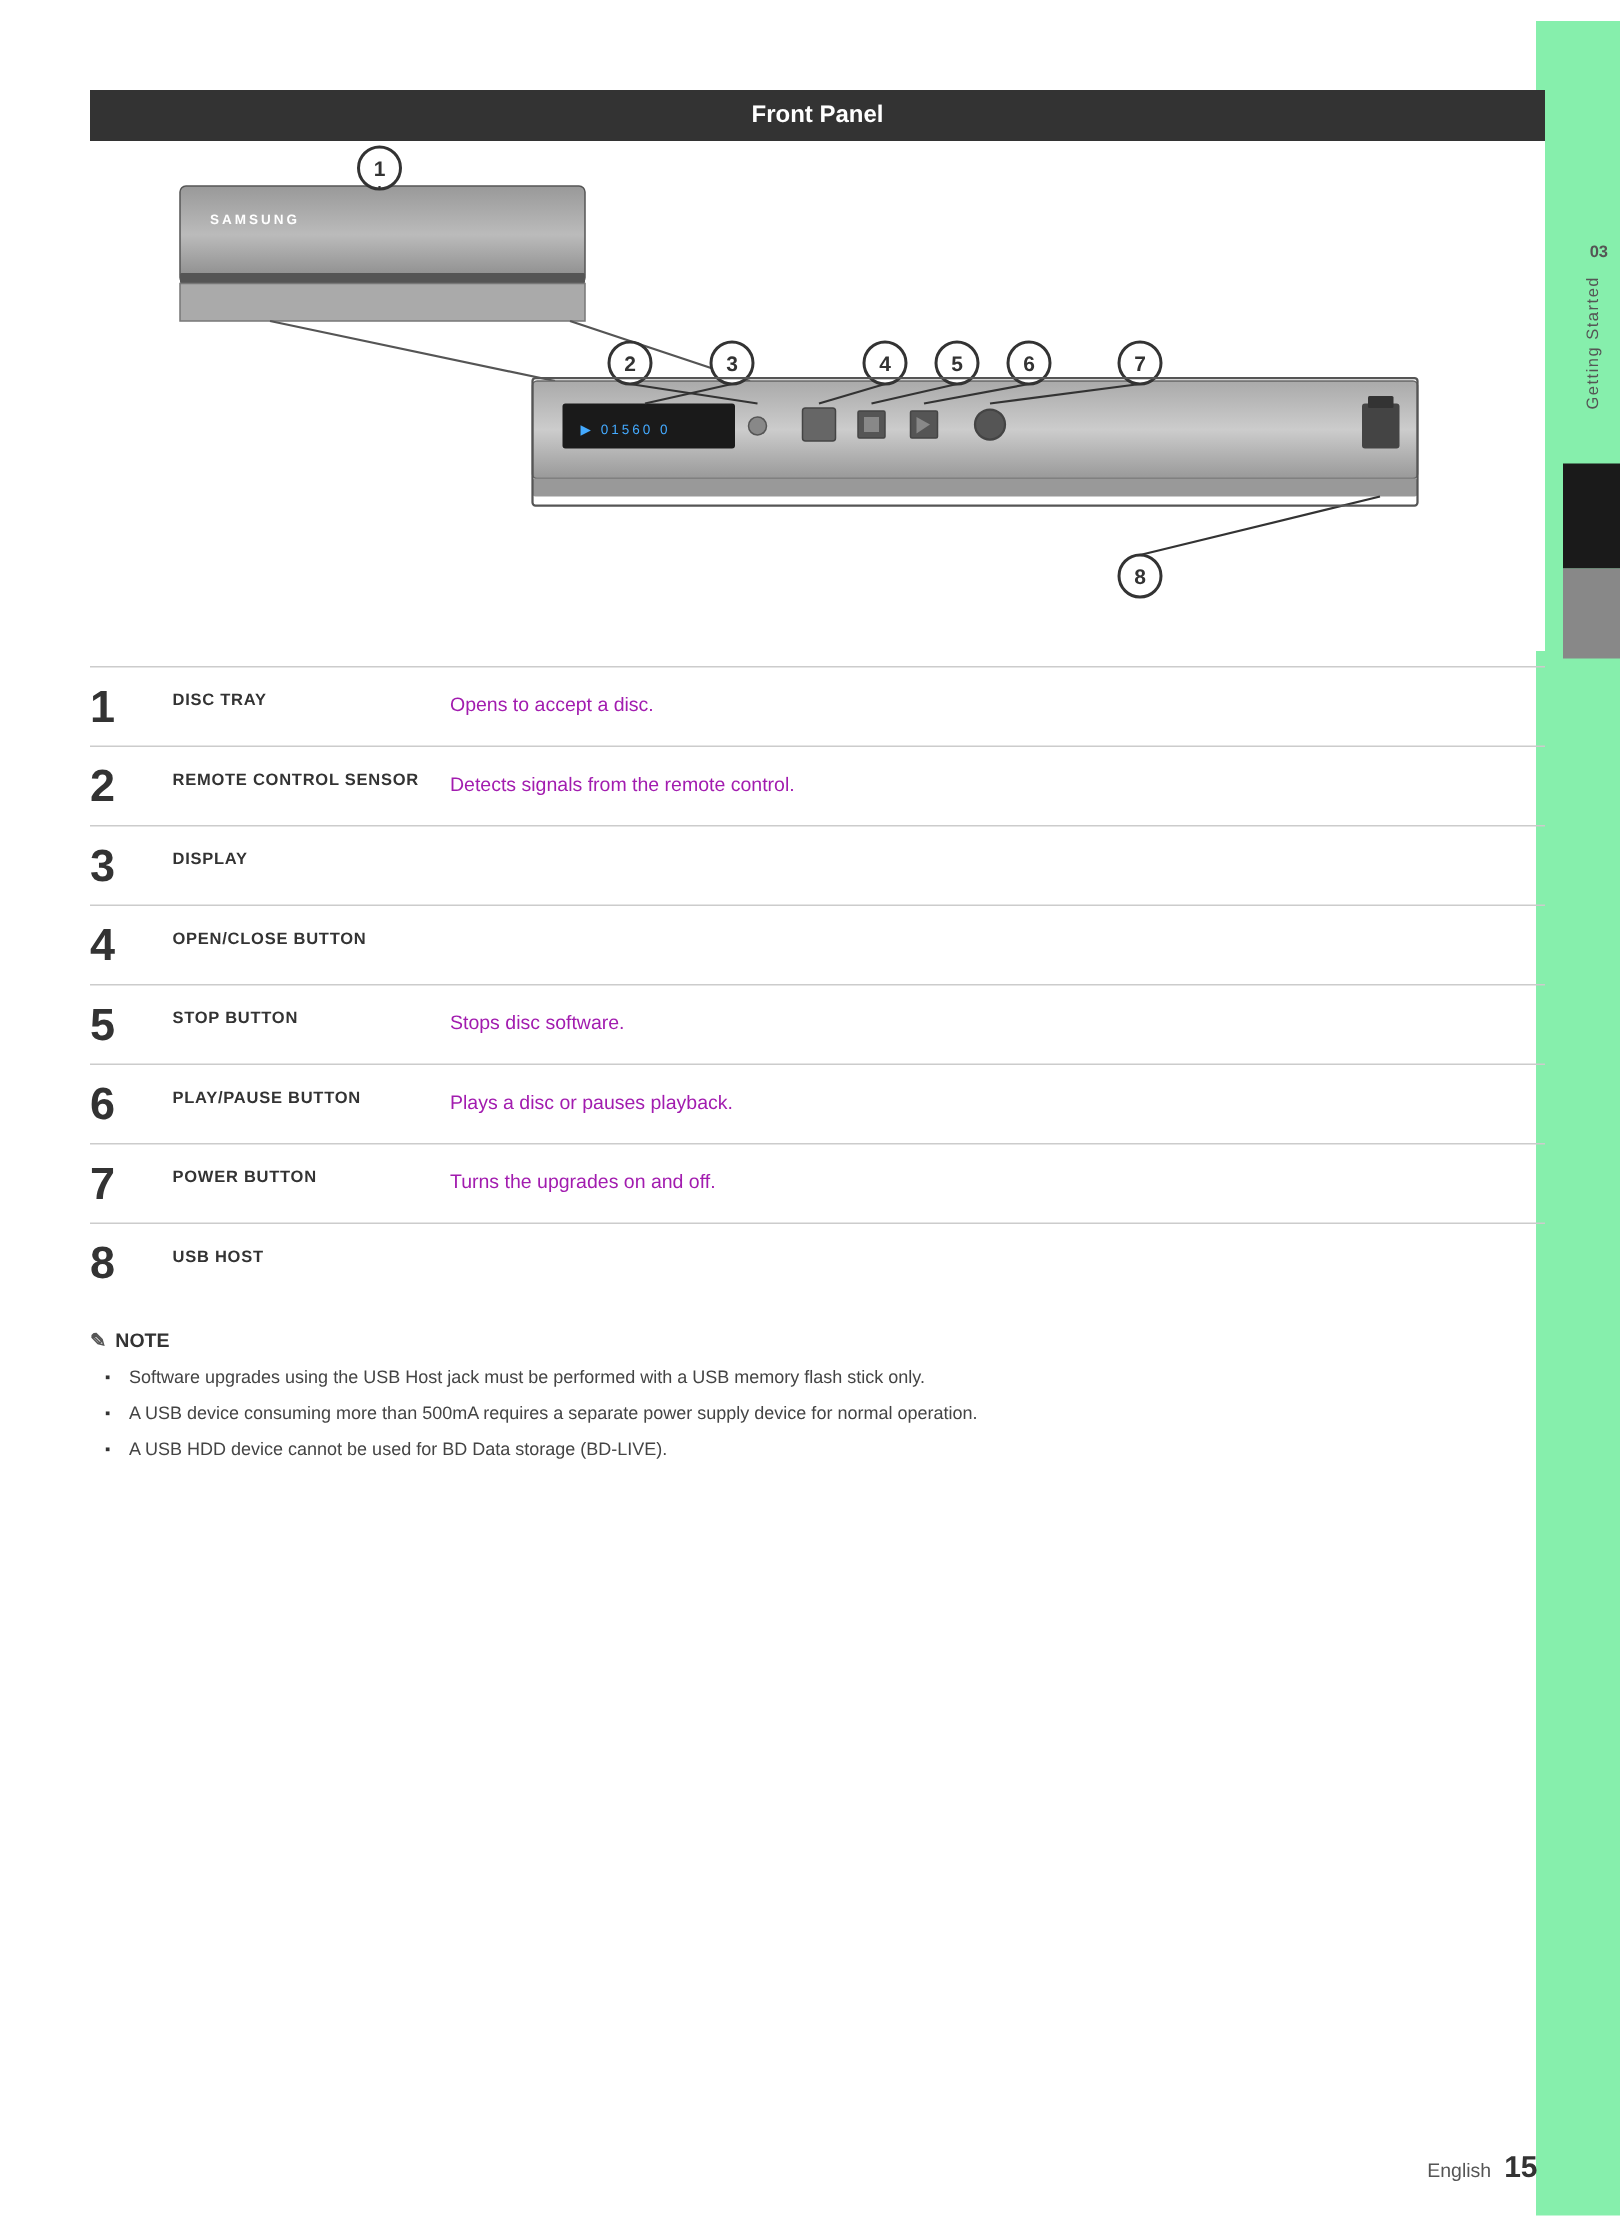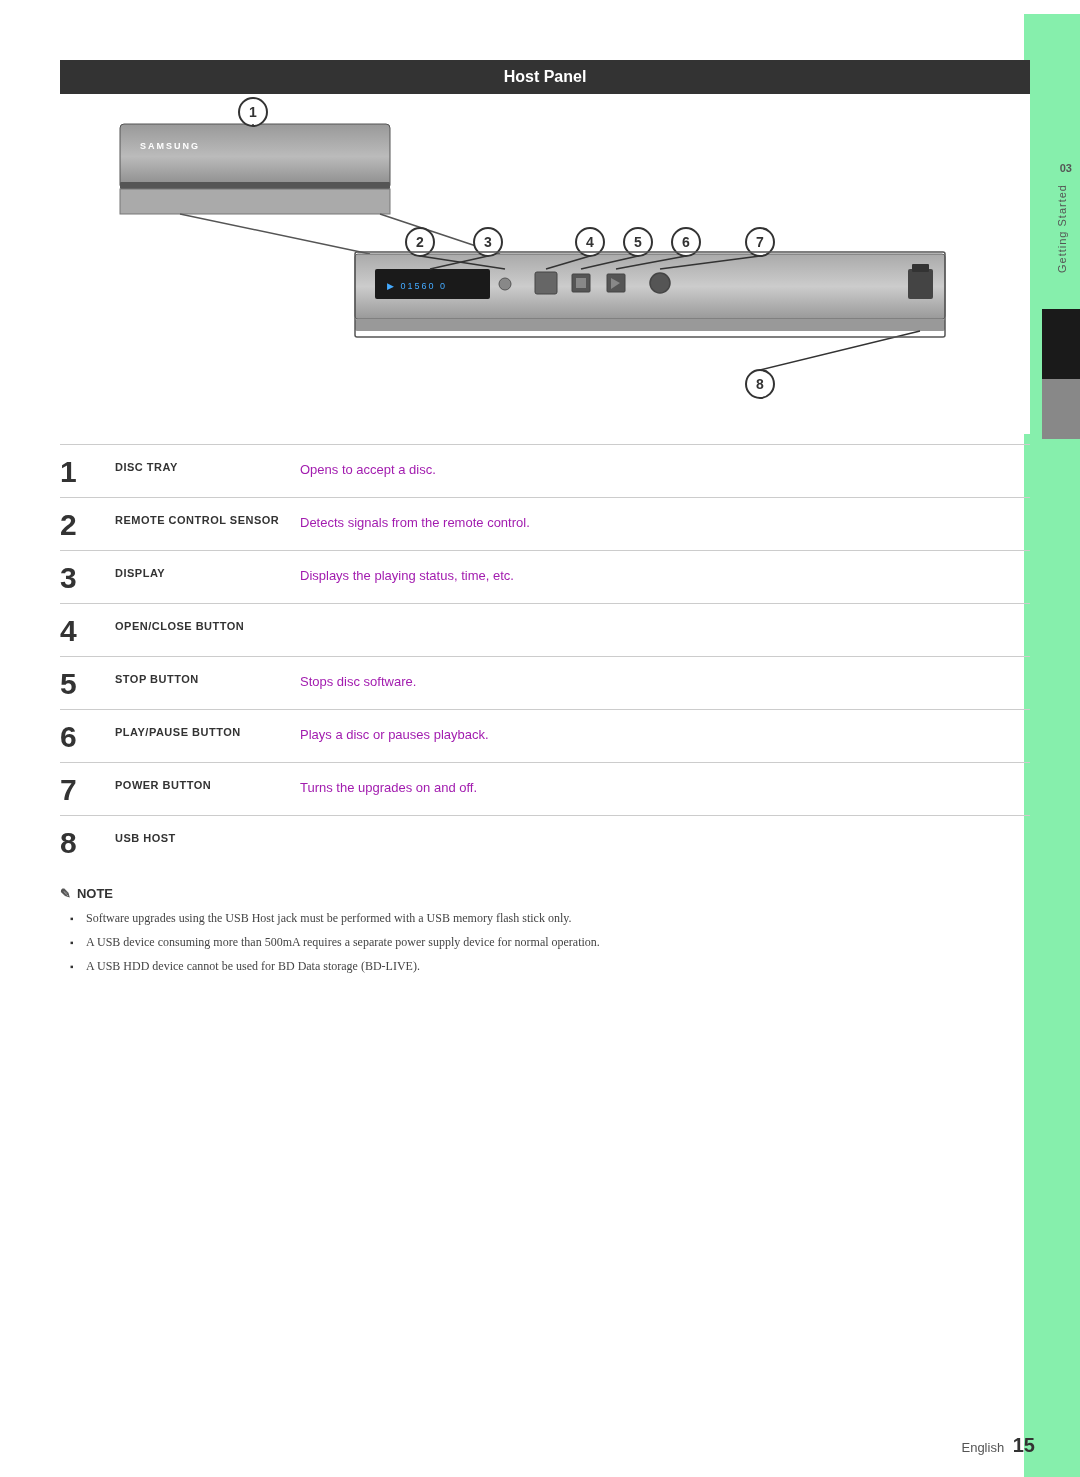--- a/index.html
+++ b/index.html
@@ -115,21 +115,20 @@
 
     .note-icon {
       font-size: 13px;
       margin-right: 6px;
       color: #555;
     }
 
     .note-list {
       list-style: none;
       padding-left: 10px;
-      font-family: Liberation Serif, serif;
     }
 
     .note-list li {
       font-size: 12px;
       color: #444;
       margin-bottom: 6px;
       padding-left: 16px;
       position: relative;
       line-height: 1.5;
     }
@@ -140,21 +139,21 @@
       left: 0;
       color: #333;
       font-size: 10px;
       top: 2px;
     }
 
     
     .page-footer {
       position: absolute;
       bottom: 20px;
-      right: 45px;
+      right: 55px;
       font-size: 13px;
       color: #333;
     }
 
     .page-footer-lang {
       display: inline;
       font-size: 13px;
       color: #555;
       margin-right: 5px;
     }
@@ -221,21 +220,21 @@
   <div class="sidebar-content">
     <span class="sidebar-03">03</span>
     <span class="sidebar-getting-started">Getting Started</span>
     <div class="sidebar-dark"></div>
     <div class="sidebar-medium"></div>
   </div>
 
   <div class="main-content">
 
     <div class="section-title-bar">
-      <span>Host Panel</span>
+      <span>Front Panel</span>
     </div>
 
     <div class="diagram-area">
 
       <svg class="diagram-svg" viewBox="0 0 970 340" xmlns="http://www.w3.org/2000/svg">
 
         <rect x="60" y="30" width="270" height="65" rx="4" fill="url(#topDeviceGrad)" stroke="#555" stroke-width="1"></rect>
         <defs>
           <linearGradient id="topDeviceGrad" x1="0" y1="0" x2="0" y2="1">
             <stop offset="0%" stop-color="#999"></stop>
@@ -323,21 +322,20 @@
         <span class="item-desc">Opens to accept a disc.</span>
       </div>
       <div class="item-row">
         <span class="item-number">2</span>
         <span class="item-name">REMOTE CONTROL SENSOR</span>
         <span class="item-desc">Detects signals from the remote control.</span>
       </div>
       <div class="item-row">
         <span class="item-number">3</span>
         <span class="item-name">DISPLAY</span>
-        <span class="item-desc">Displays the playing status, time, etc.</span>
       </div>
       <div class="item-row">
         <span class="item-number">4</span>
         <span class="item-name">OPEN/CLOSE BUTTON</span>
       </div>
       <div class="item-row">
         <span class="item-number">5</span>
         <span class="item-name">STOP BUTTON</span>
         <span class="item-desc">Stops disc software.</span>
       </div>

